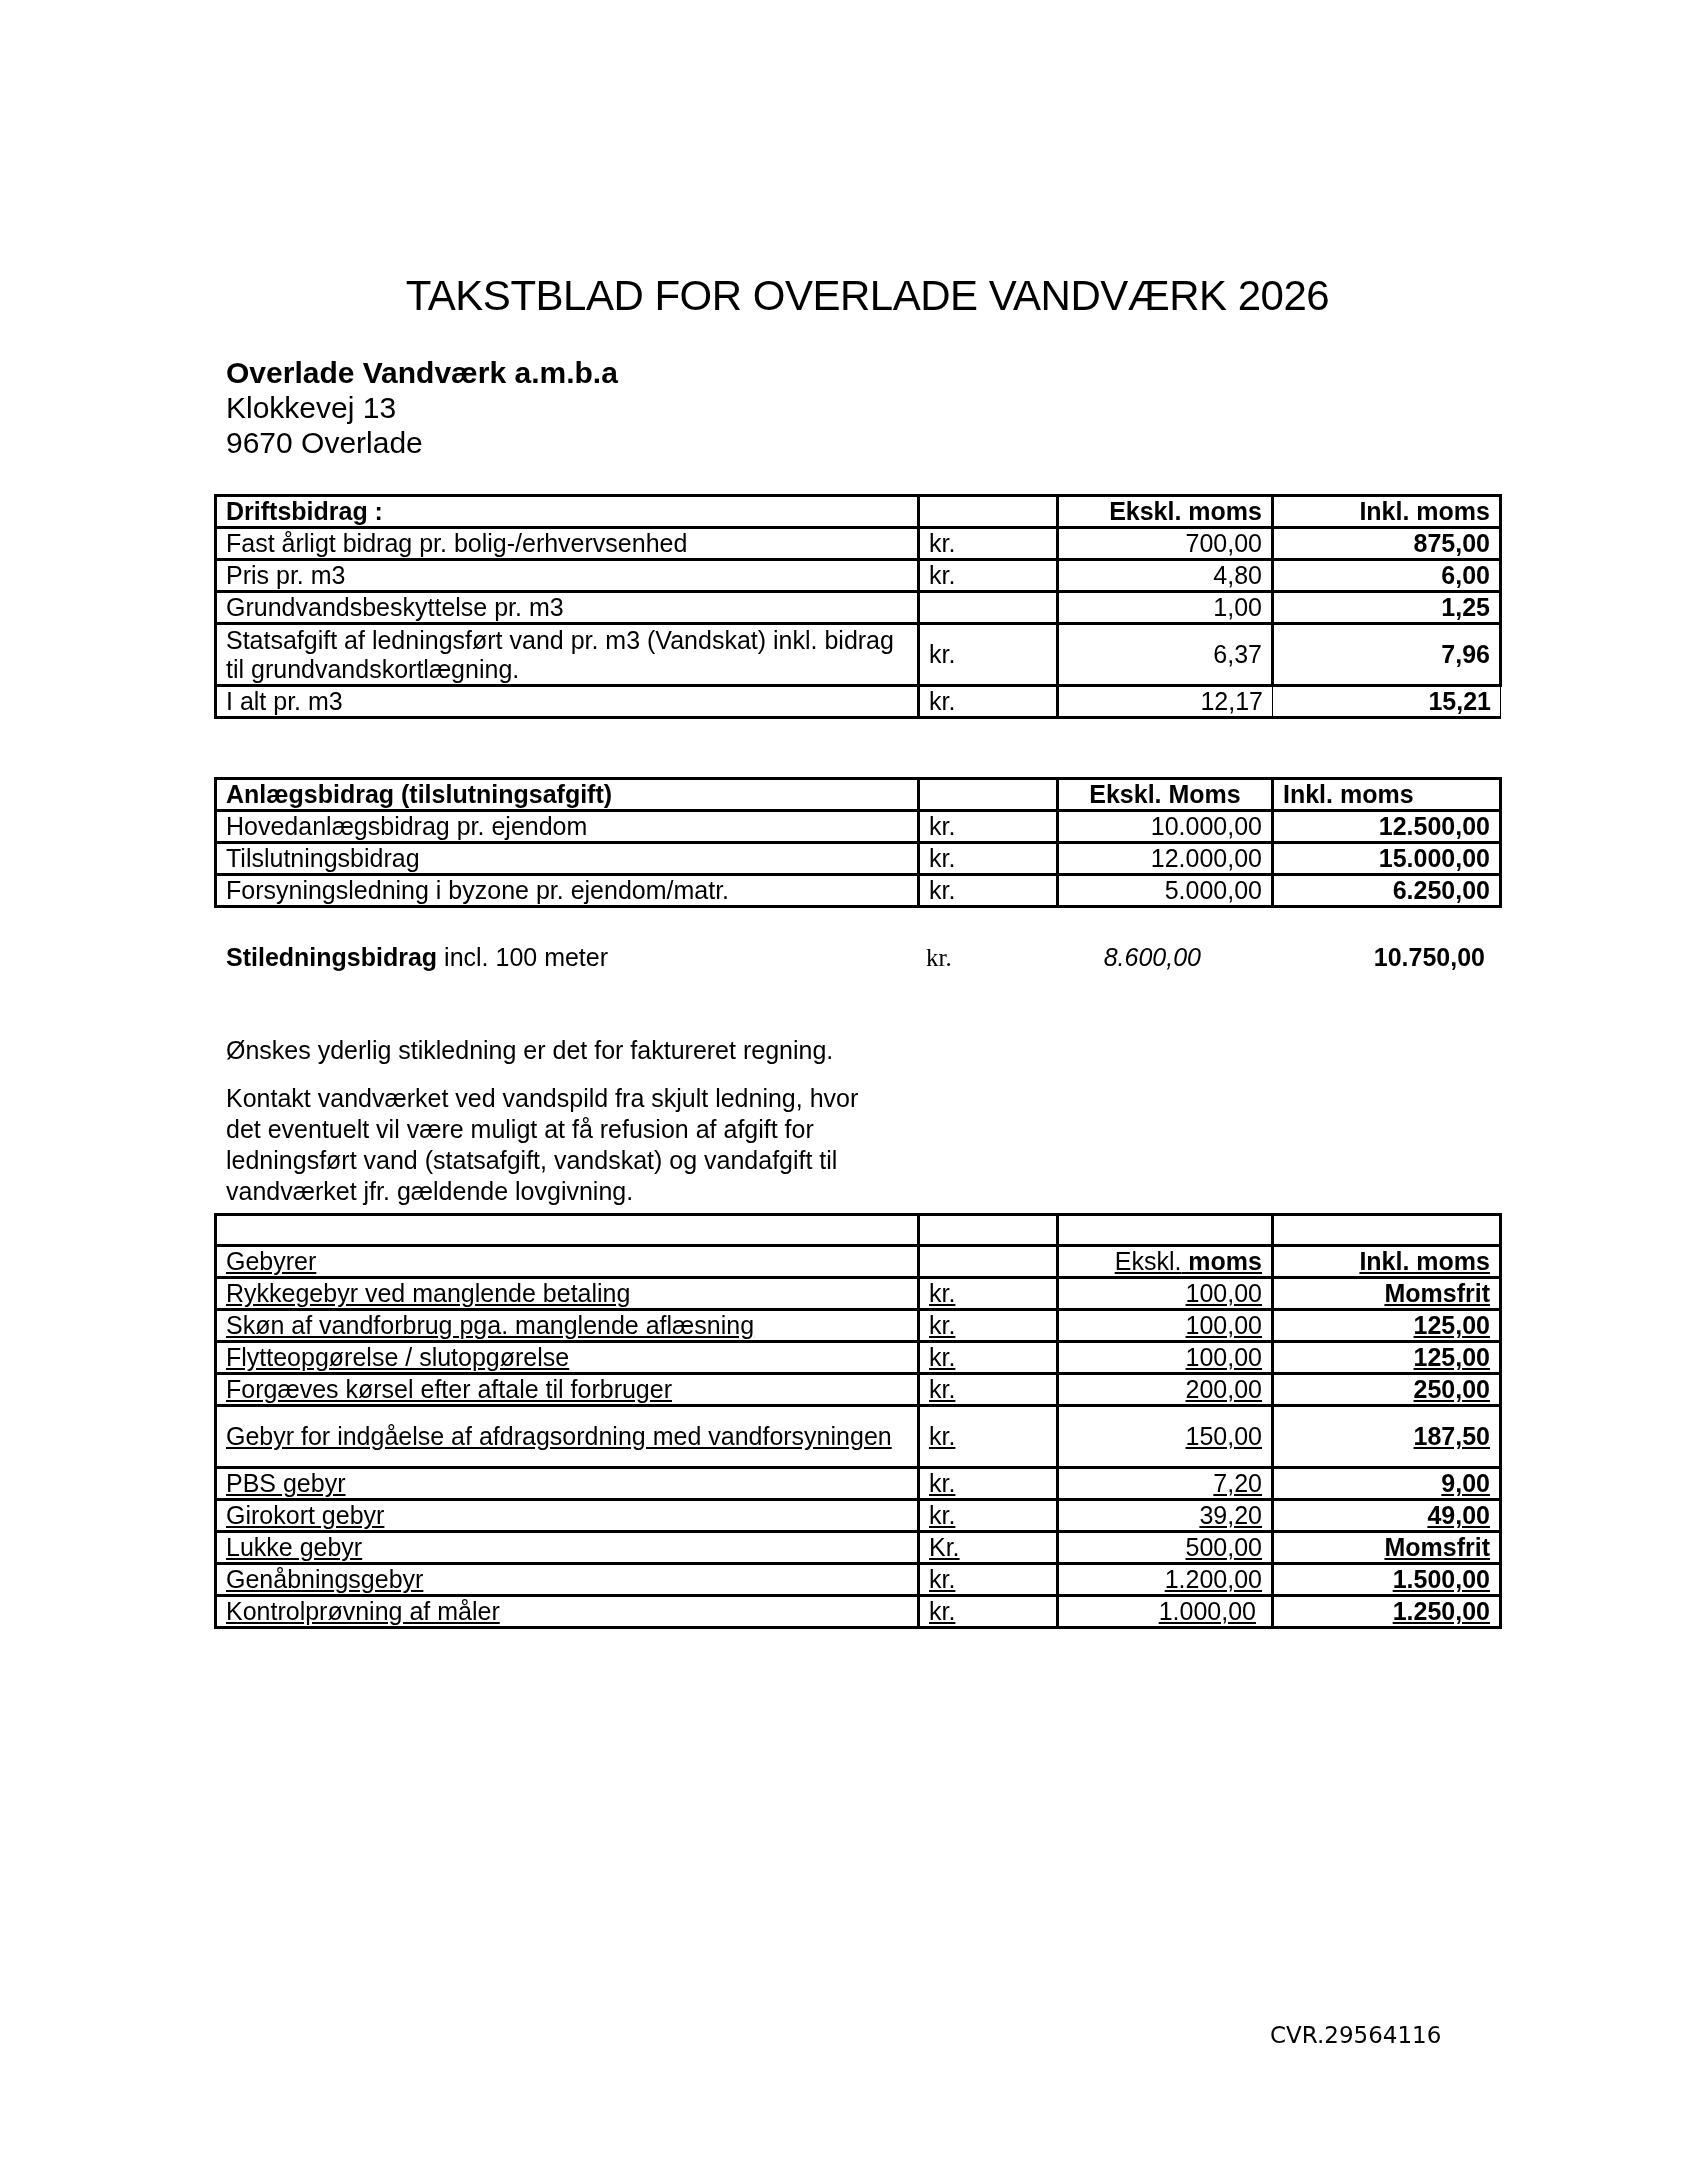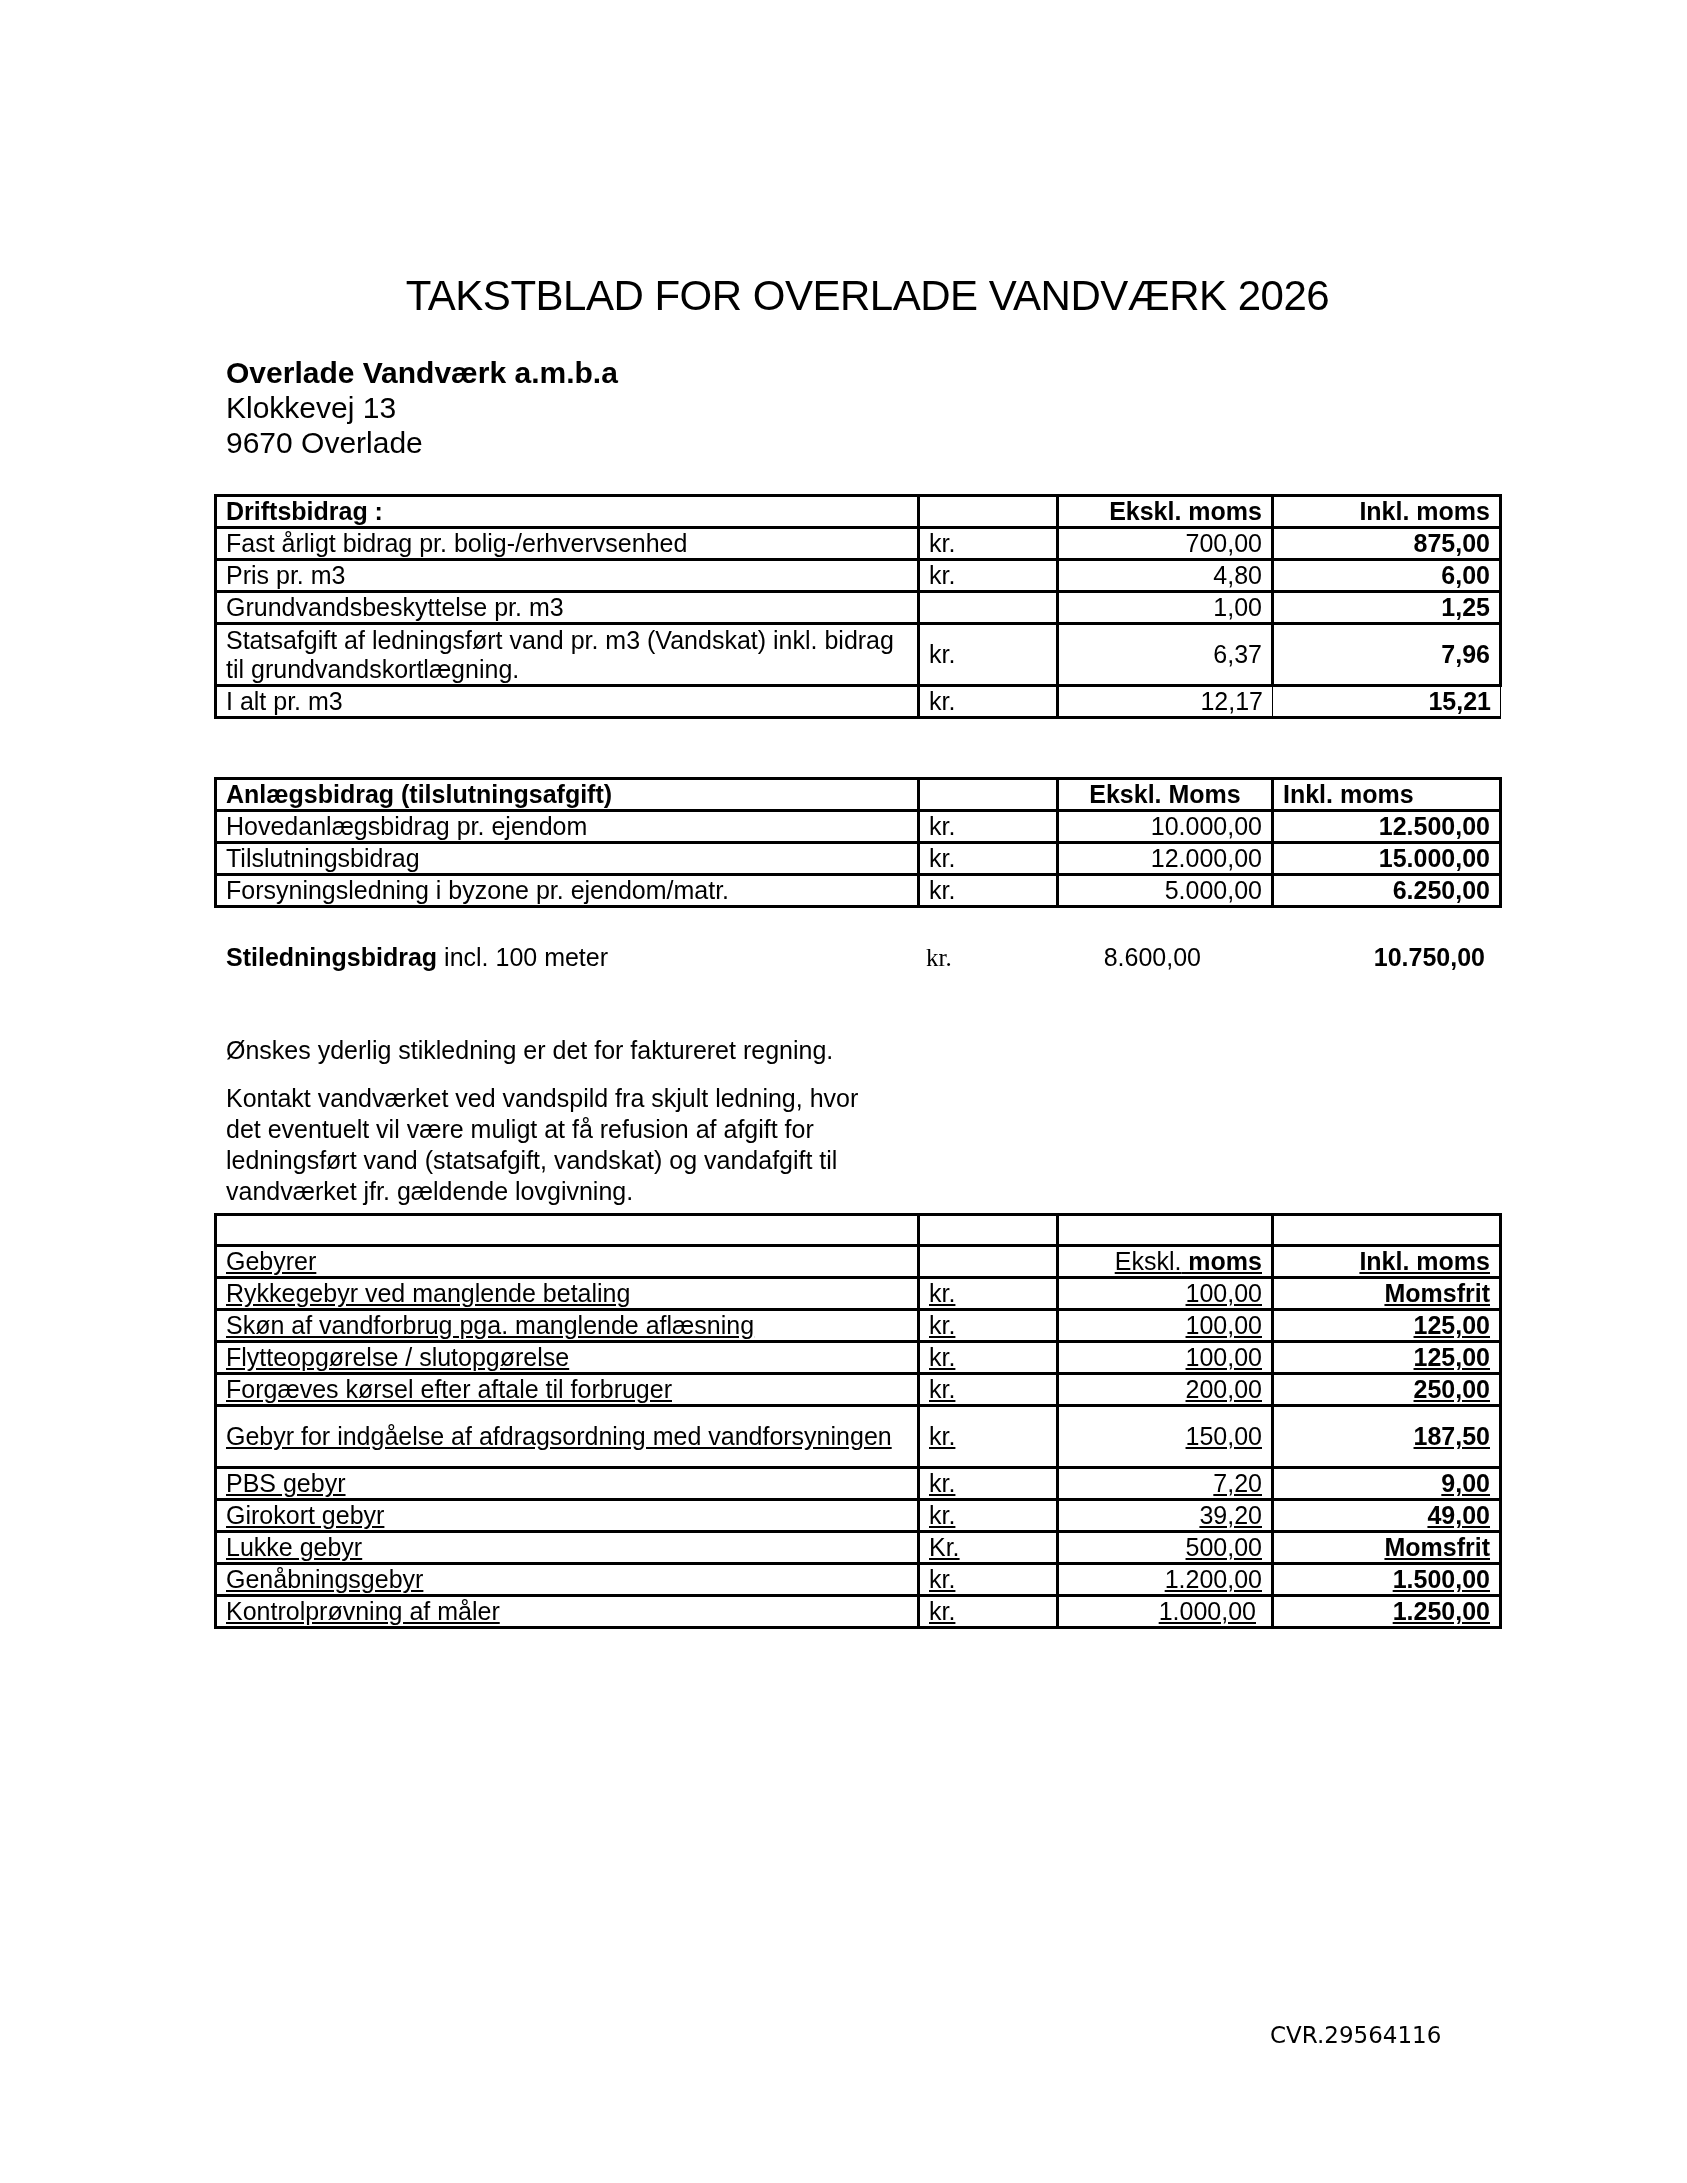--- a/index.html
+++ b/index.html
@@ -23,21 +23,21 @@
   tr.r2 { height: 62px; }
   .t1 { top: 494px; }
   .t2 { top: 777px; }
   .t3 { top: 1213px; text-decoration: underline; }
   .stil { position: absolute; top: 942px; left: 214px; width: 1285px; height: 31px;
           font-size: 25px; line-height: 31px; }
   .stil span { position: absolute; top: 0; }
   .stil .lbl { left: 12px; }
   .stil .lbl b { font-weight: bold; }
   .stil .unit { left: 712px; font-family: "Liberation Serif", serif; }
-  .stil .ex { right: 298px; }
+  .stil .ex { right: 298px; font-style: italic; }
   .stil .in { right: 14px; font-weight: bold; }
   .para { left: 226px; font-size: 25px; line-height: 31px; width: 695px; }
   .p1 { top: 1035px; }
   .p2 { top: 1083px; }
   .cvr { left: 1270px; top: 2022px; font-family: "DejaVu Sans", sans-serif; font-size: 23px; }
   .hdr-left { text-align: left !important; }
   .light { font-weight: normal; }
 </style>
 </head>
 <body>

